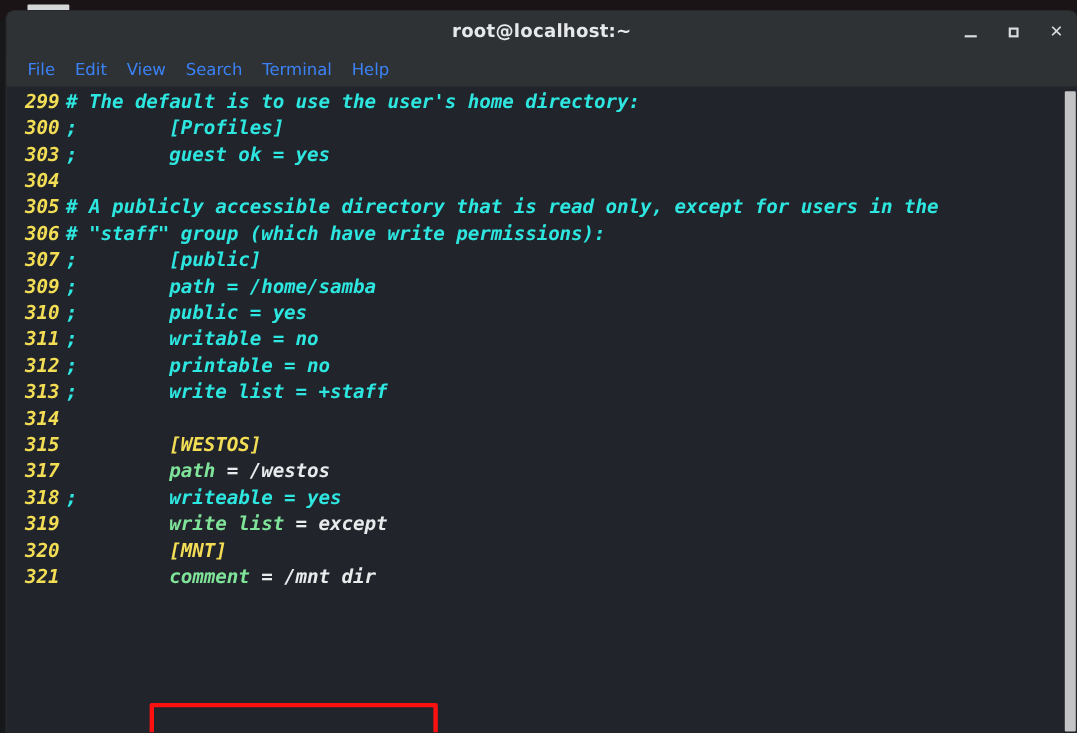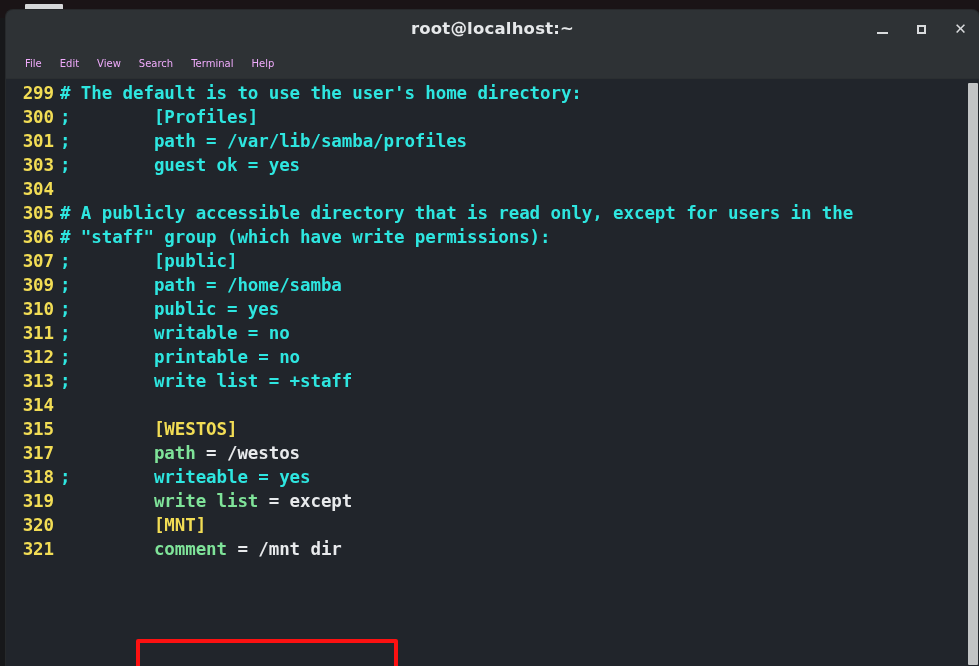--- a/index.html
+++ b/index.html
@@ -102,23 +102,23 @@
   
   .menubar {
     height: 30px;
     background: #2e3235;
     display: flex;
     align-items: center;
     padding-left: 10px;
     border-bottom: 1px solid #2b2f31;
   }
   .menu-item {
-    color: #f0abfc;
+    color: #3b82f6;
     font-family: "DejaVu Sans", "Liberation Sans", sans-serif;
-    font-size: 10px;
+    font-size: 15px;
     padding: 2px 9px;
     cursor: pointer;
     white-space: nowrap;
   }
 
   
   .term {
     position: relative;
     height: 588px;
     background: #21252b;
@@ -130,20 +130,21 @@
   }
 
   .vline {
     height: 24px;
     line-height: 24px;
     white-space: pre;
     font-family: "DejaVu Sans Mono", "Liberation Mono", monospace;
     font-size: 17.5px;
     font-weight: bold;
     letter-spacing: -0.1px;
+    font-style: italic;
   }
   .ln {
     display: inline-block;
     width: 48px;
     text-align: right;
     color: #f2dd55;
     padding-right: 6px;
   }
   .c-cyan   { color: #2ee6e0; }
   .c-yellow { color: #f2dd55; }
@@ -211,21 +212,20 @@
       <div class="menu-item">View</div>
       <div class="menu-item">Search</div>
       <div class="menu-item">Terminal</div>
       <div class="menu-item">Help</div>
     </div>
 
     <div class="term">
       <div class="term-inner" id="editor-lines">
           <div class="vline"><span class="ln">299</span><span class="c-cyan"># The default is to use the user's home directory:</span></div>
           <div class="vline"><span class="ln">300</span><span class="c-cyan">;        [Profiles]</span></div>
-          <div class="vline"><span class="ln">301</span><span class="c-cyan">;        path = /var/lib/samba/profiles</span></div>
           <div class="vline"><span class="ln">303</span><span class="c-cyan">;        guest ok = yes</span></div>
           <div class="vline"><span class="ln">304</span><span class="c-cyan"></span></div>
           <div class="vline"><span class="ln">305</span><span class="c-cyan"># A publicly accessible directory that is read only, except for users in the</span></div>
           <div class="vline"><span class="ln">306</span><span class="c-cyan"># "staff" group (which have write permissions):</span></div>
           <div class="vline"><span class="ln">307</span><span class="c-cyan">;        [public]</span></div>
           <div class="vline"><span class="ln">309</span><span class="c-cyan">;        path = /home/samba</span></div>
           <div class="vline"><span class="ln">310</span><span class="c-cyan">;        public = yes</span></div>
           <div class="vline"><span class="ln">311</span><span class="c-cyan">;        writable = no</span></div>
           <div class="vline"><span class="ln">312</span><span class="c-cyan">;        printable = no</span></div>
           <div class="vline"><span class="ln">313</span><span class="c-cyan">;        write list = +staff</span></div>

